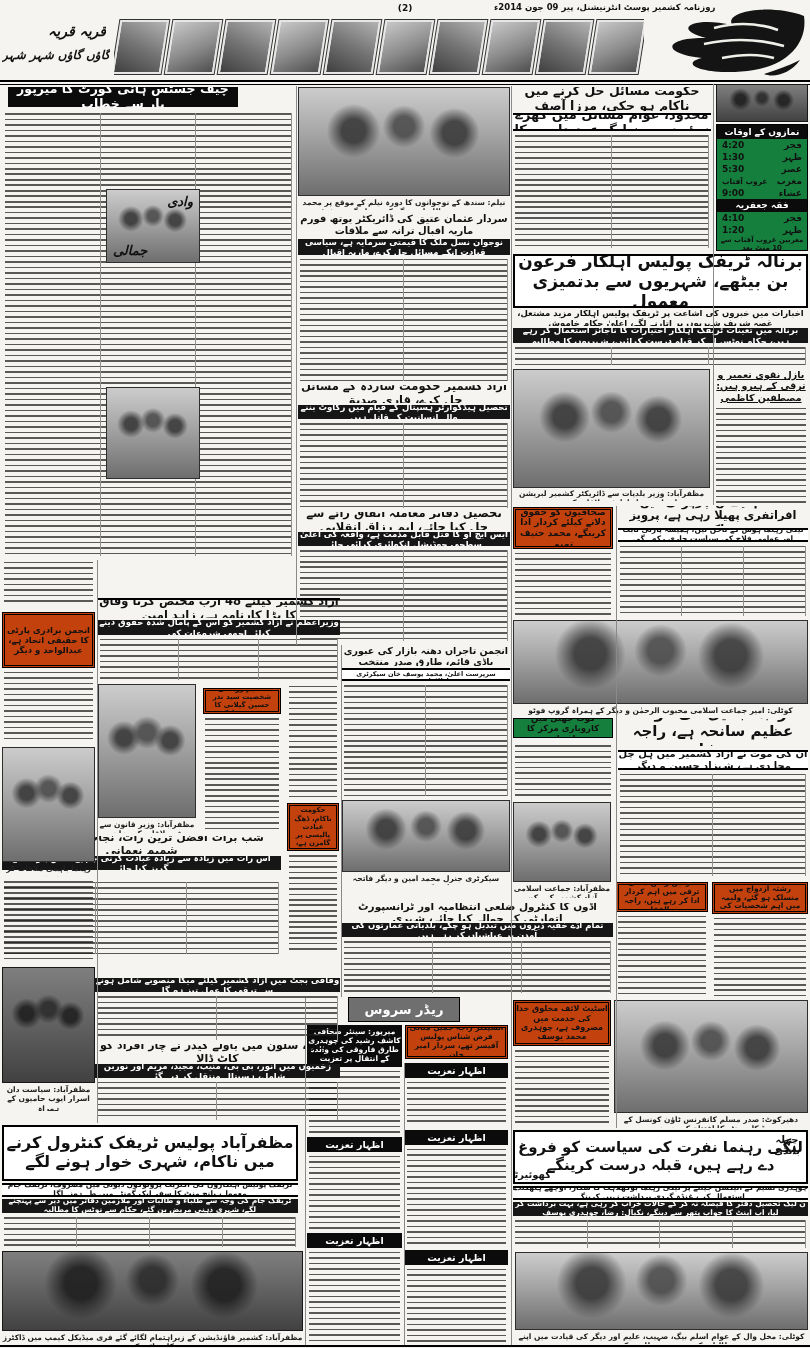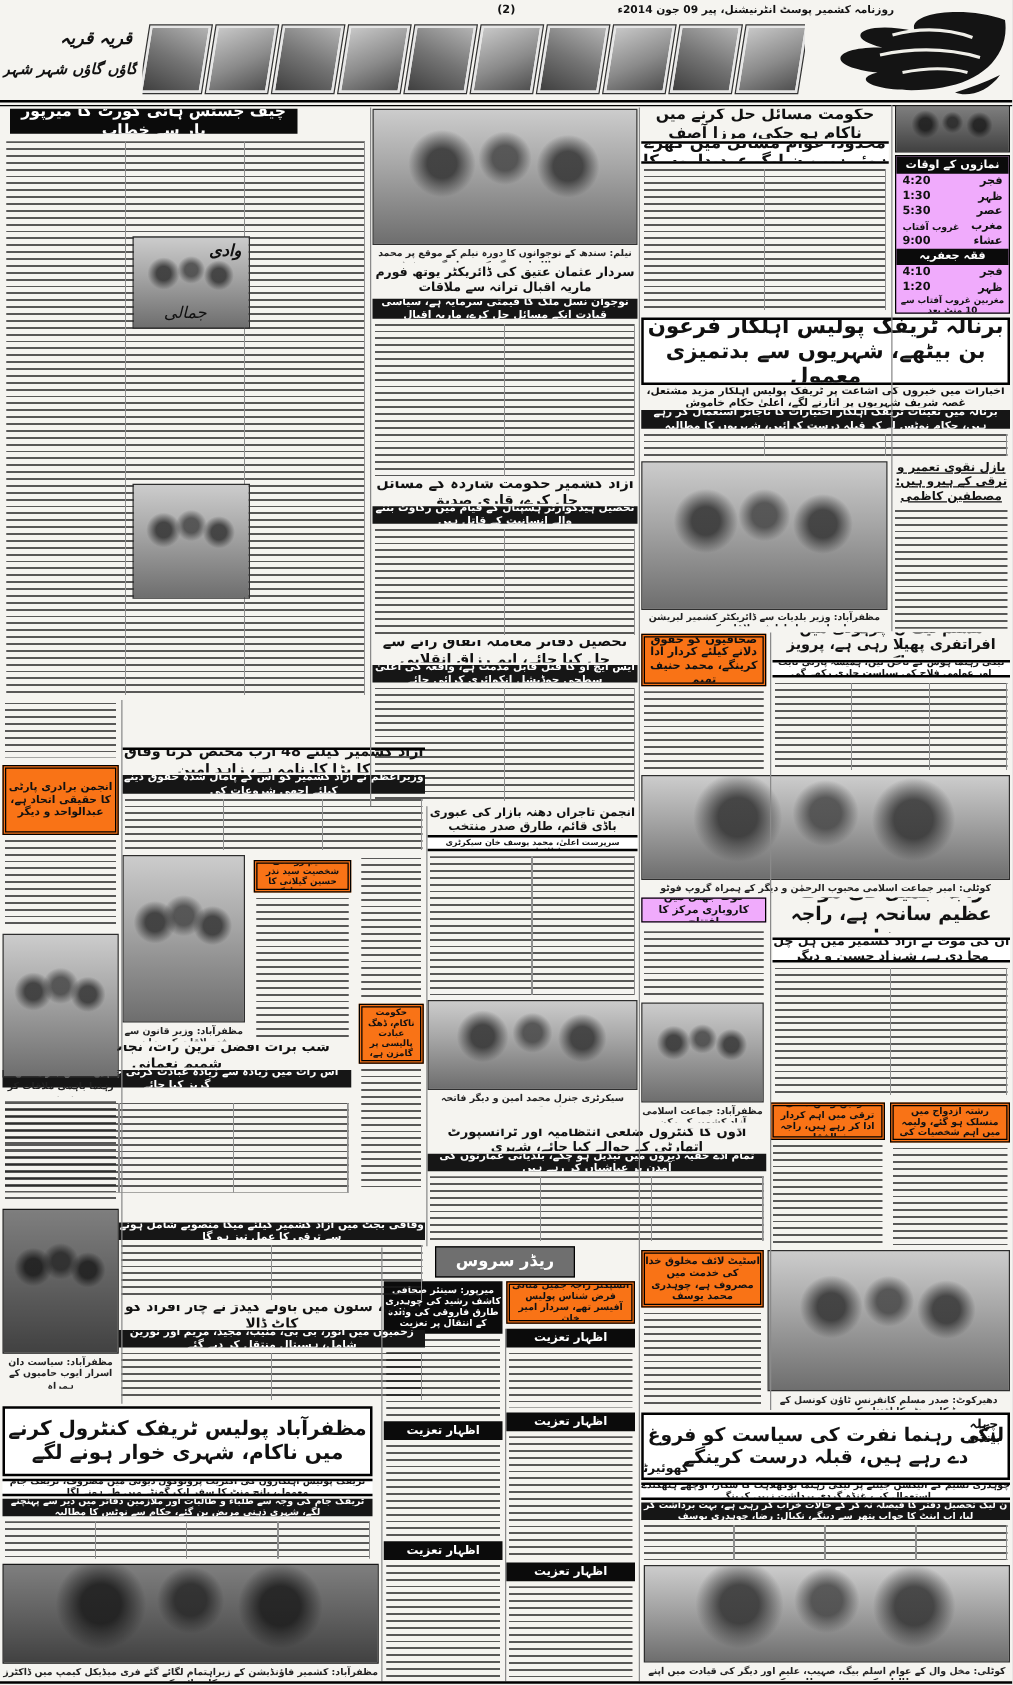--- a/index.html
+++ b/index.html
@@ -3,22 +3,22 @@
 <meta charset="utf-8">
 <style>
   html,body{margin:0;padding:0;background:#dcdcdc;}
   #page{position:relative;width:810px;height:1348px;margin:0 auto;background:#f5f4f0;
         font-family:"DejaVu Sans",sans-serif;color:#111;overflow:hidden;}
   .b{position:absolute;box-sizing:border-box;direction:rtl;overflow:hidden;}
   .h{font-weight:bold;text-align:center;display:flex;align-items:center;justify-content:center;line-height:1.18;}
   .hbar{background:#0b0b0b;color:#fff;}
   .rev{background:#161616;color:#fff;font-weight:bold;font-size:8.5px;}
   .bsub{border-top:2px solid #000;border-bottom:2px solid #000;font-weight:bold;background:#fff;}
-  .box2{border:3px double #000;background:#f97316;}
-  .box1{border:1.5px solid #000;background:#f0abfc;}
+  .box2{border:3px double #000;background:#c2410c;}
+  .box1{border:1.5px solid #000;background:#15803d;}
   .big{border:2px solid #000;background:#fff;font-weight:bold;}
   .ftb{padding:2px;background-origin:content-box;background-clip:content-box;
        background-image:repeating-linear-gradient(to bottom,rgba(28,28,28,.72) 0 1.5px,transparent 1.5px 5.5px);}
   .c2{background-image:repeating-linear-gradient(to right,transparent 0 calc(50% - 1px),#909090 calc(50% - 1px) 50%),
        repeating-linear-gradient(to bottom,rgba(28,28,28,.72) 0 1.5px,transparent 1.5px 5.5px);}
   .c3{background-image:repeating-linear-gradient(to right,transparent 0 calc(33.333% - 1px),#909090 calc(33.333% - 1px) 33.333%),
        repeating-linear-gradient(to bottom,rgba(28,28,28,.72) 0 1.5px,transparent 1.5px 5.5px);}
   .c4{background-image:repeating-linear-gradient(to right,transparent 0 calc(25% - 1px),#909090 calc(25% - 1px) 25%),
        repeating-linear-gradient(to bottom,rgba(28,28,28,.72) 0 1.5px,transparent 1.5px 5.5px);}
   .photo{border:1px solid #2e2e2e;
@@ -70,21 +70,21 @@
       <path d="M148 52 C138 66 122 70 112 66 C124 62 136 58 148 52 Z" fill="#141414"></path>
     </svg>
   </div>
   <div class="b" style="left:0;top:80px;width:810px;height:0;border-top:2px solid #000"></div>
   <div class="b" style="left:0;top:84px;width:810px;height:0;border-top:1px solid #000"></div>
 
   <div class="b h hbar" style="left:8px;top:87px;width:230px;height:20px;font-size:12.5px">چیف جسٹس ہائی کورٹ کا میرپور بار سے خطاب</div>
   <div class="b ftb c3" style="left:3px;top:111px;width:291px;height:447px"></div>
   <div class="b box1 photo" style="left:106px;top:189px;width:94px;height:74px">
     <span style="position:absolute;right:6px;top:4px;font-size:13px;font-weight:bold;font-style:italic;color:#101010">وادی</span>
-    <span style="position:absolute;left:24px;bottom:4px;font-size:13px;font-weight:normal;font-style:italic;color:#101010">جمالی</span>
+    <span style="position:absolute;left:6px;bottom:4px;font-size:13px;font-weight:bold;font-style:italic;color:#101010">جمالی</span>
   </div>
   <div class="b photo" style="left:106px;top:387px;width:94px;height:92px"></div>
 
   <div class="b photo" style="left:298px;top:87px;width:212px;height:109px"></div>
   <div class="b cap" style="left:298px;top:198px;width:212px;height:12px">نیلم: سندھ کے نوجوانوں کا دورہ نیلم کے موقع پر محمد حسین، حبیب اللہ اور دیگر کے ہمراہ گروپ فوٹو</div>
   <div class="b h" style="left:298px;top:212px;width:212px;height:25px;font-size:10px">سردار عثمان عتیق کی ڈائریکٹر یوتھ فورم ماریہ اقبال ترانہ سے ملاقات</div>
   <div class="b h rev" style="left:298px;top:239px;width:212px;height:16px">نوجوان نسل ملک کا قیمتی سرمایہ ہے، سیاسی قیادت انکے مسائل حل کرے، ماریہ اقبال</div>
   <div class="b ftb c2" style="left:298px;top:257px;width:212px;height:126px"></div>
 
   <div class="b h" style="left:298px;top:385px;width:212px;height:18px;font-size:11.5px">آزاد کشمیر حکومت شاردہ کے مسائل حل کرے، قاری صدیق</div>

